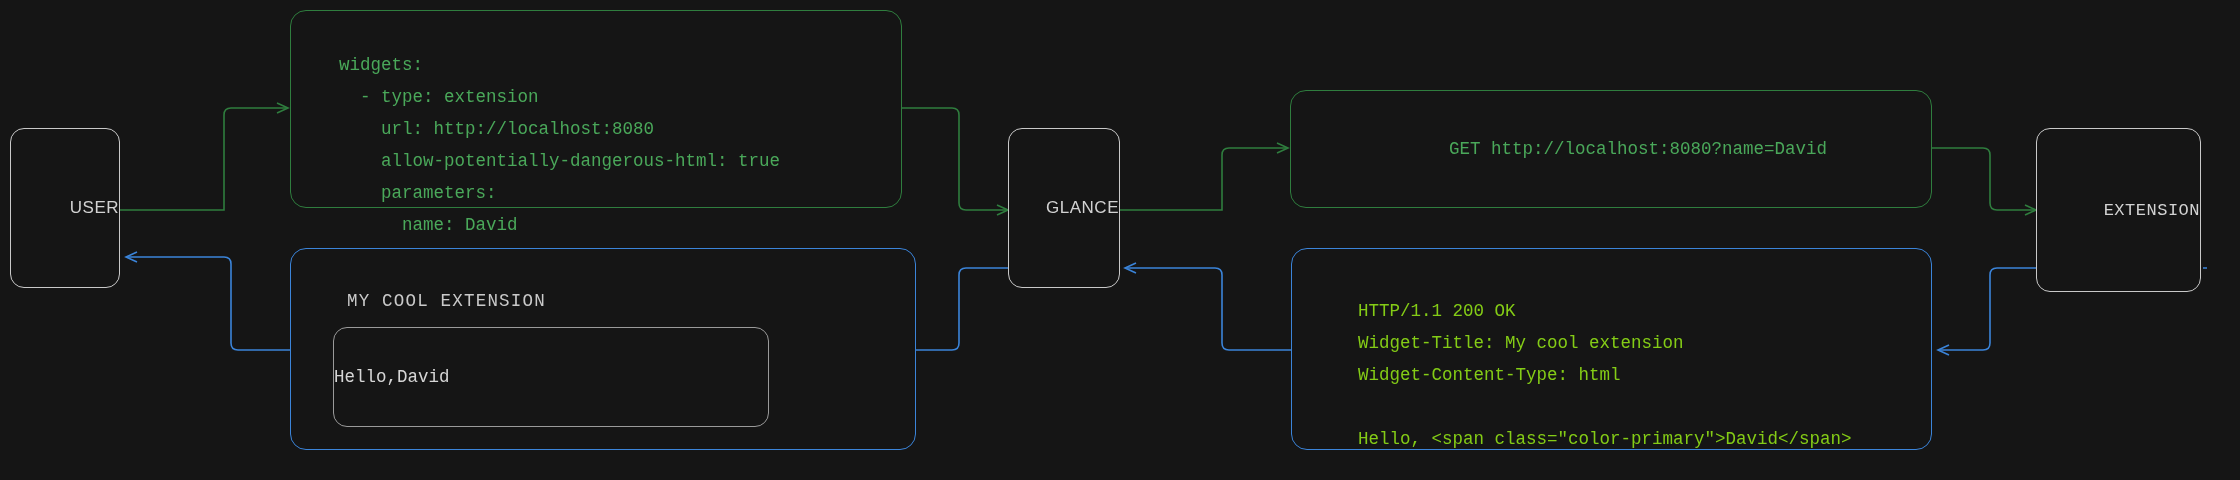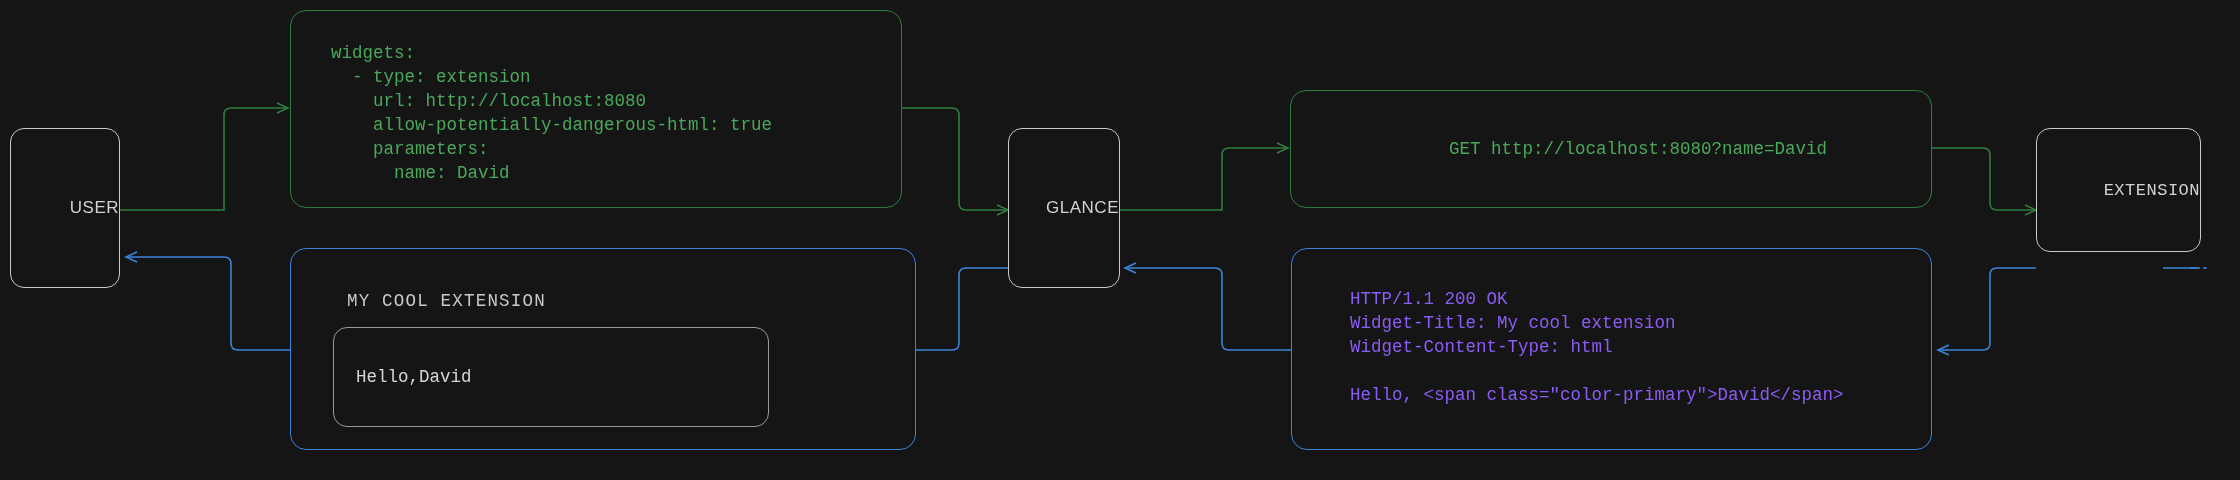--- a/index.html
+++ b/index.html
@@ -8,27 +8,27 @@
   #stage{position:relative;width:2240px;height:480px;background:#151515;}
   svg.edges{position:absolute;left:0;top:0;width:2240px;height:480px;pointer-events:none;}
 
   .node{position:absolute;box-sizing:border-box;border-radius:14px;background:#151515;}
   .plain-node{border:1.6px solid #c9c9c9;display:flex;align-items:center;justify-content:flex-end;}
   .plain-node .lbl{color:#d2d2d2;letter-spacing:.5px;}
   .sans .lbl{font-family:"Liberation Sans","DejaVu Sans",sans-serif;font-size:17px;}
   .mono .lbl{font-family:"Liberation Mono","DejaVu Sans Mono",monospace;font-size:17px;}
 
   .code-node{border-radius:16px;box-sizing:border-box;}
-  .code-node pre{margin:8px;white-space:pre;font-size:17.5px;line-height:24px;
+  .code-node pre{margin:16px;white-space:pre;font-size:17.5px;line-height:32px;
                  font-family:"Liberation Mono","DejaVu Sans Mono",monospace;}
 
   .green-node{border:1.6px solid #2f7d3e;}
   .green-node pre{color:#4aa85a;}
   .blue-node{border:1.6px solid #3b84d9;}
-  .blue-node pre{color:#8b5cf6;}
+  .blue-node pre{color:#84cc16;}
 
   .widget-node{border:1.6px solid #3b84d9;border-radius:16px;}
   .widget-title{color:#c9c9c9;font-size:17.5px;letter-spacing:1.2px;
                 font-family:"Liberation Mono","DejaVu Sans Mono",monospace;}
   .widget-body{border:1.6px solid #9a9a9a;border-radius:14px;box-sizing:border-box;
                display:flex;align-items:center;}
   .widget-body .txt{color:#d6d6d6;font-size:17.5px;
                     font-family:"Liberation Mono","DejaVu Sans Mono",monospace;}
   .accent{color:#e8742c;}
 </style>
@@ -65,21 +65,21 @@
   </svg>
 
   <div class="node plain-node sans" style="left:10px;top:128px;width:110px;height:160px;">
     <span class="lbl">USER</span>
   </div>
 
   <div class="node plain-node sans" style="left:1008px;top:128px;width:112px;height:160px;">
     <span class="lbl">GLANCE</span>
   </div>
 
-  <div class="node plain-node mono" style="left:2036px;top:128px;width:165px;height:124px;">
+  <div class="node plain-node mono" style="left:2036px;top:128px;width:165px;height:164px;">
     <span class="lbl">EXTENSION</span>
   </div>
 
   <div class="node code-node green-node" style="left:290px;top:10px;width:612px;height:198px;padding:22px 0 0 32px;">
     <pre>widgets:
   - type: extension
     url: http://localhost:8080
     allow-potentially-dangerous-html: true
     parameters:
       name: David</pre>
@@ -92,19 +92,19 @@
   <div class="node code-node blue-node" style="left:1291px;top:248px;width:641px;height:202px;padding:30px 0 0 50px;">
     <pre>HTTP/1.1 200 OK
 Widget-Title: My cool extension
 Widget-Content-Type: html
 
 Hello, &lt;span class="color-primary"&gt;David&lt;/span&gt;</pre>
   </div>
 
   <div class="node widget-node" style="left:290px;top:248px;width:626px;height:202px;">
     <div class="widget-title" style="position:absolute;left:56px;top:42px;">MY COOL EXTENSION</div>
-    <div class="widget-body" style="position:absolute;left:42px;top:78px;width:436px;height:100px;padding-left:22px;">
+    <div class="widget-body" style="position:absolute;left:42px;top:78px;width:436px;height:100px;">
       <span class="txt">Hello, </span>
         <span class="txt accent">David</span>
     </div>
   </div>
 
 </div>
 
 </body></html>

